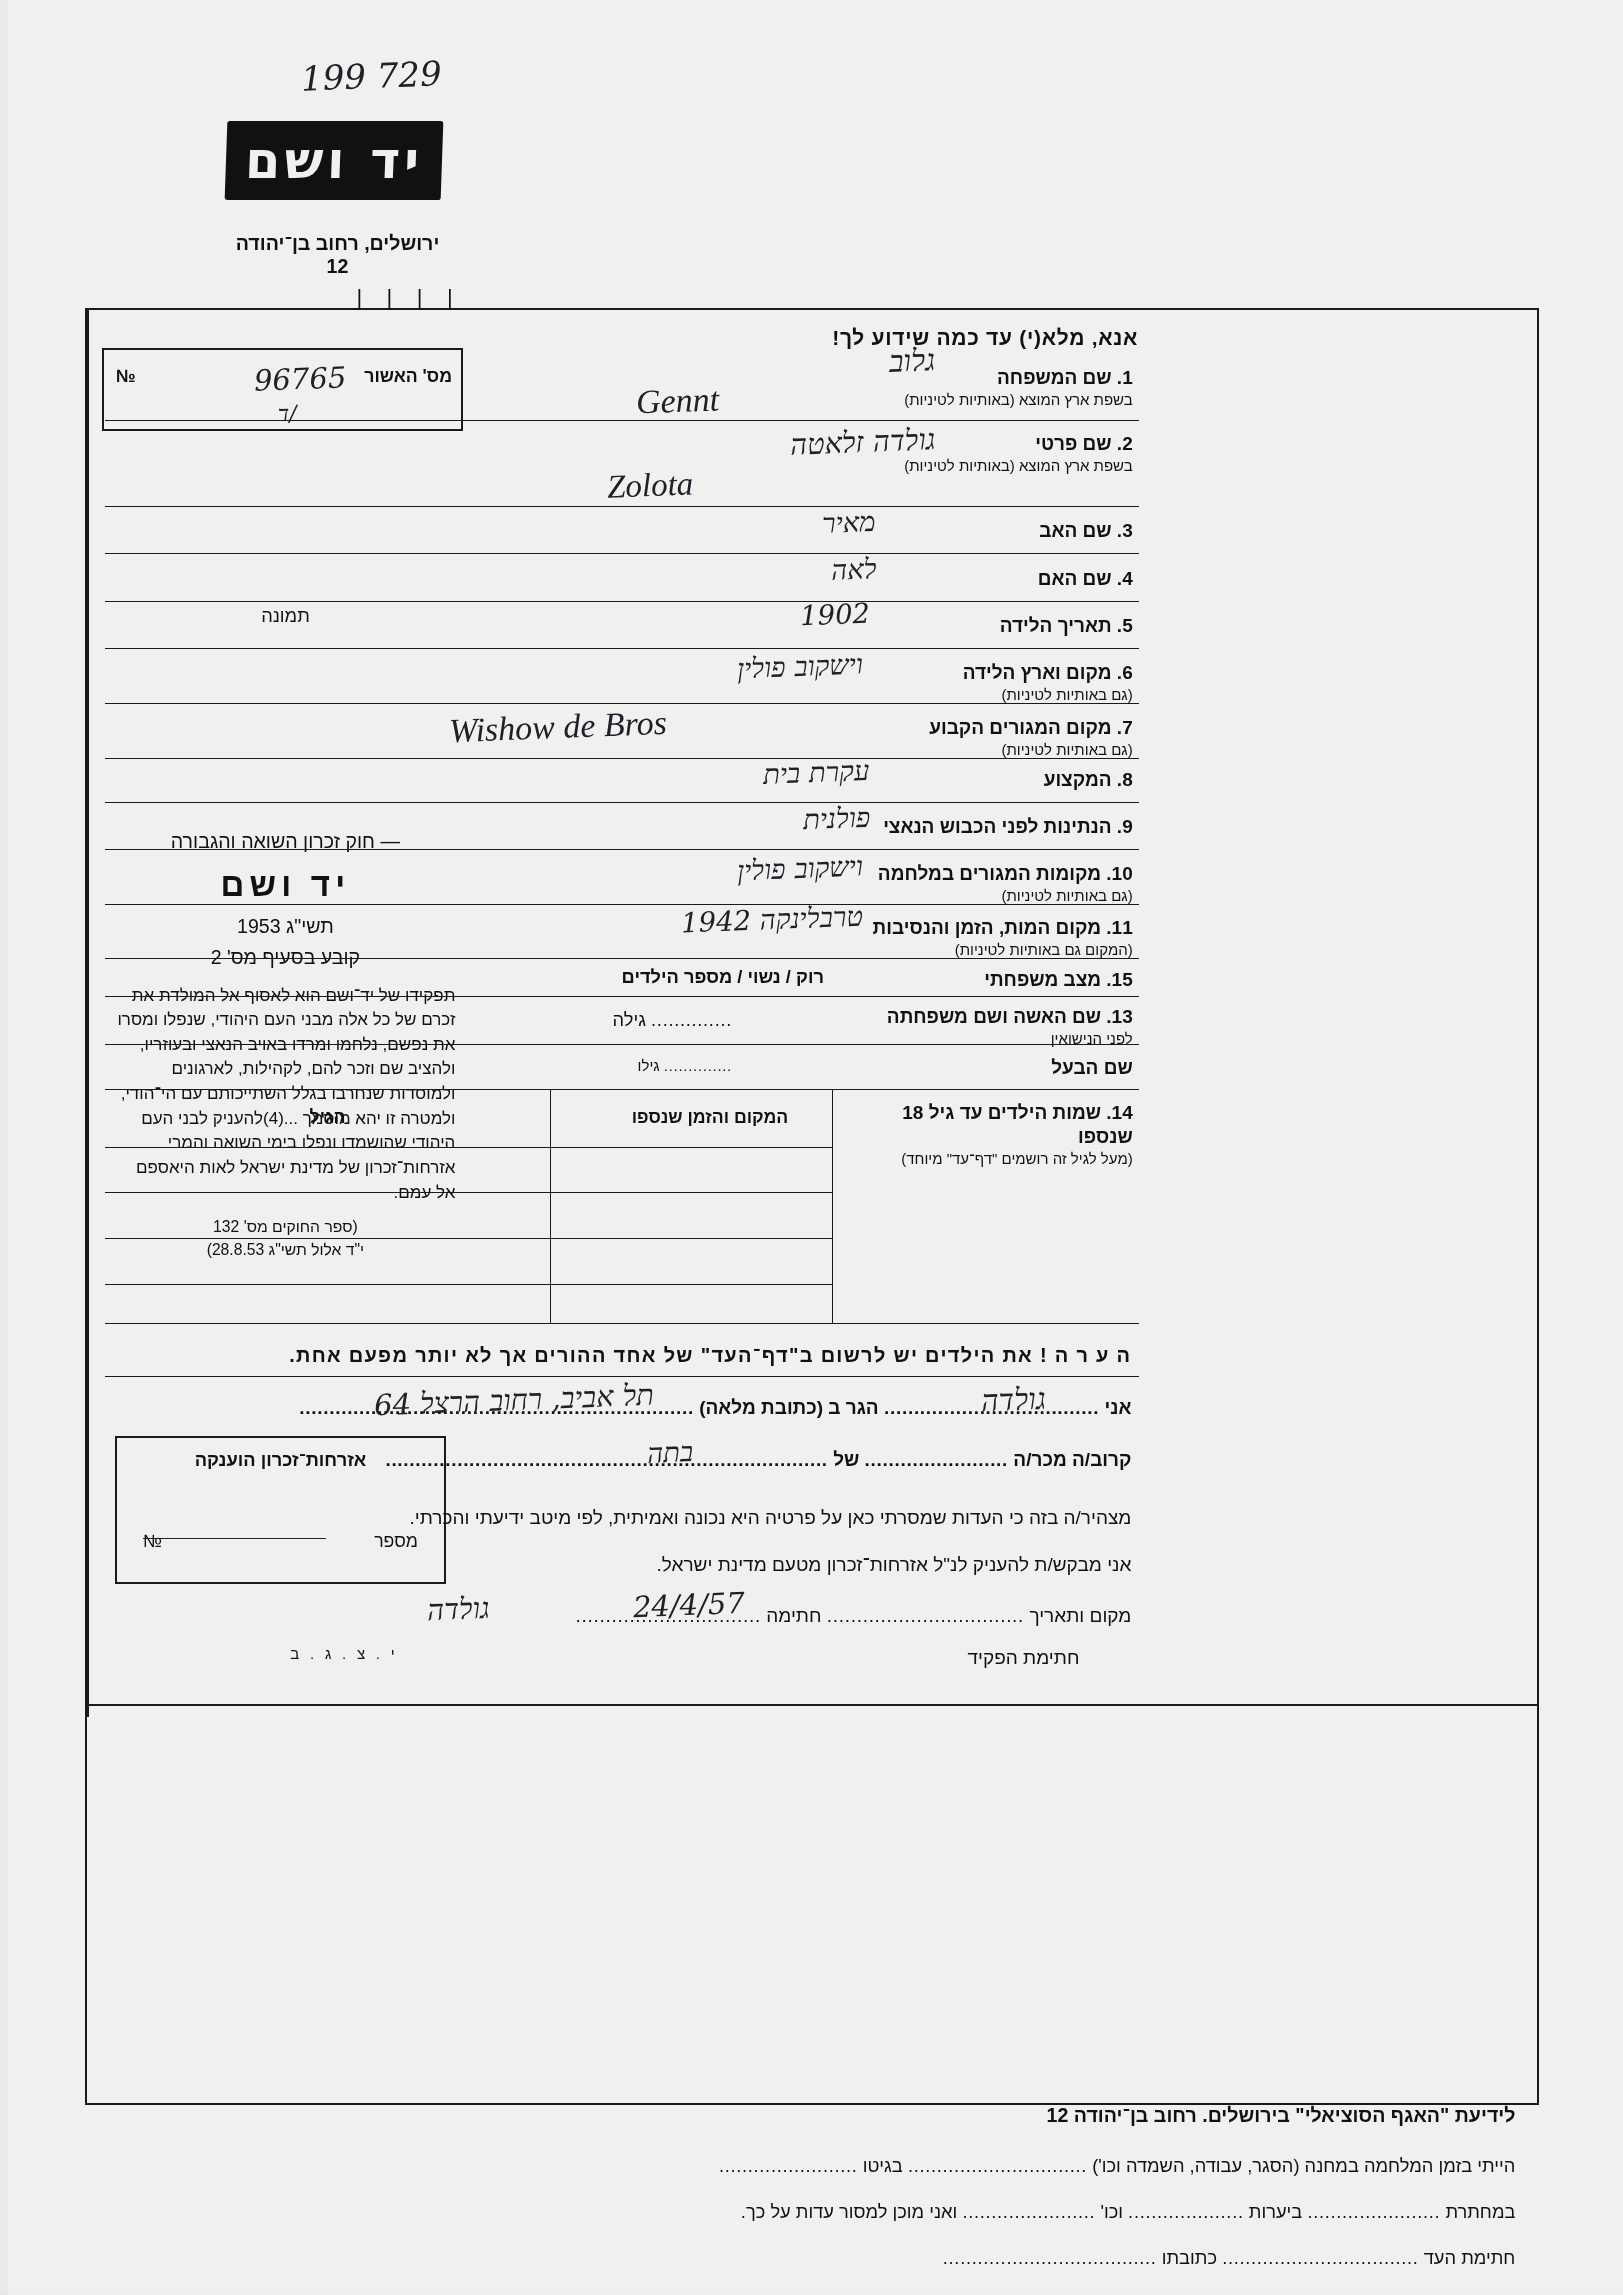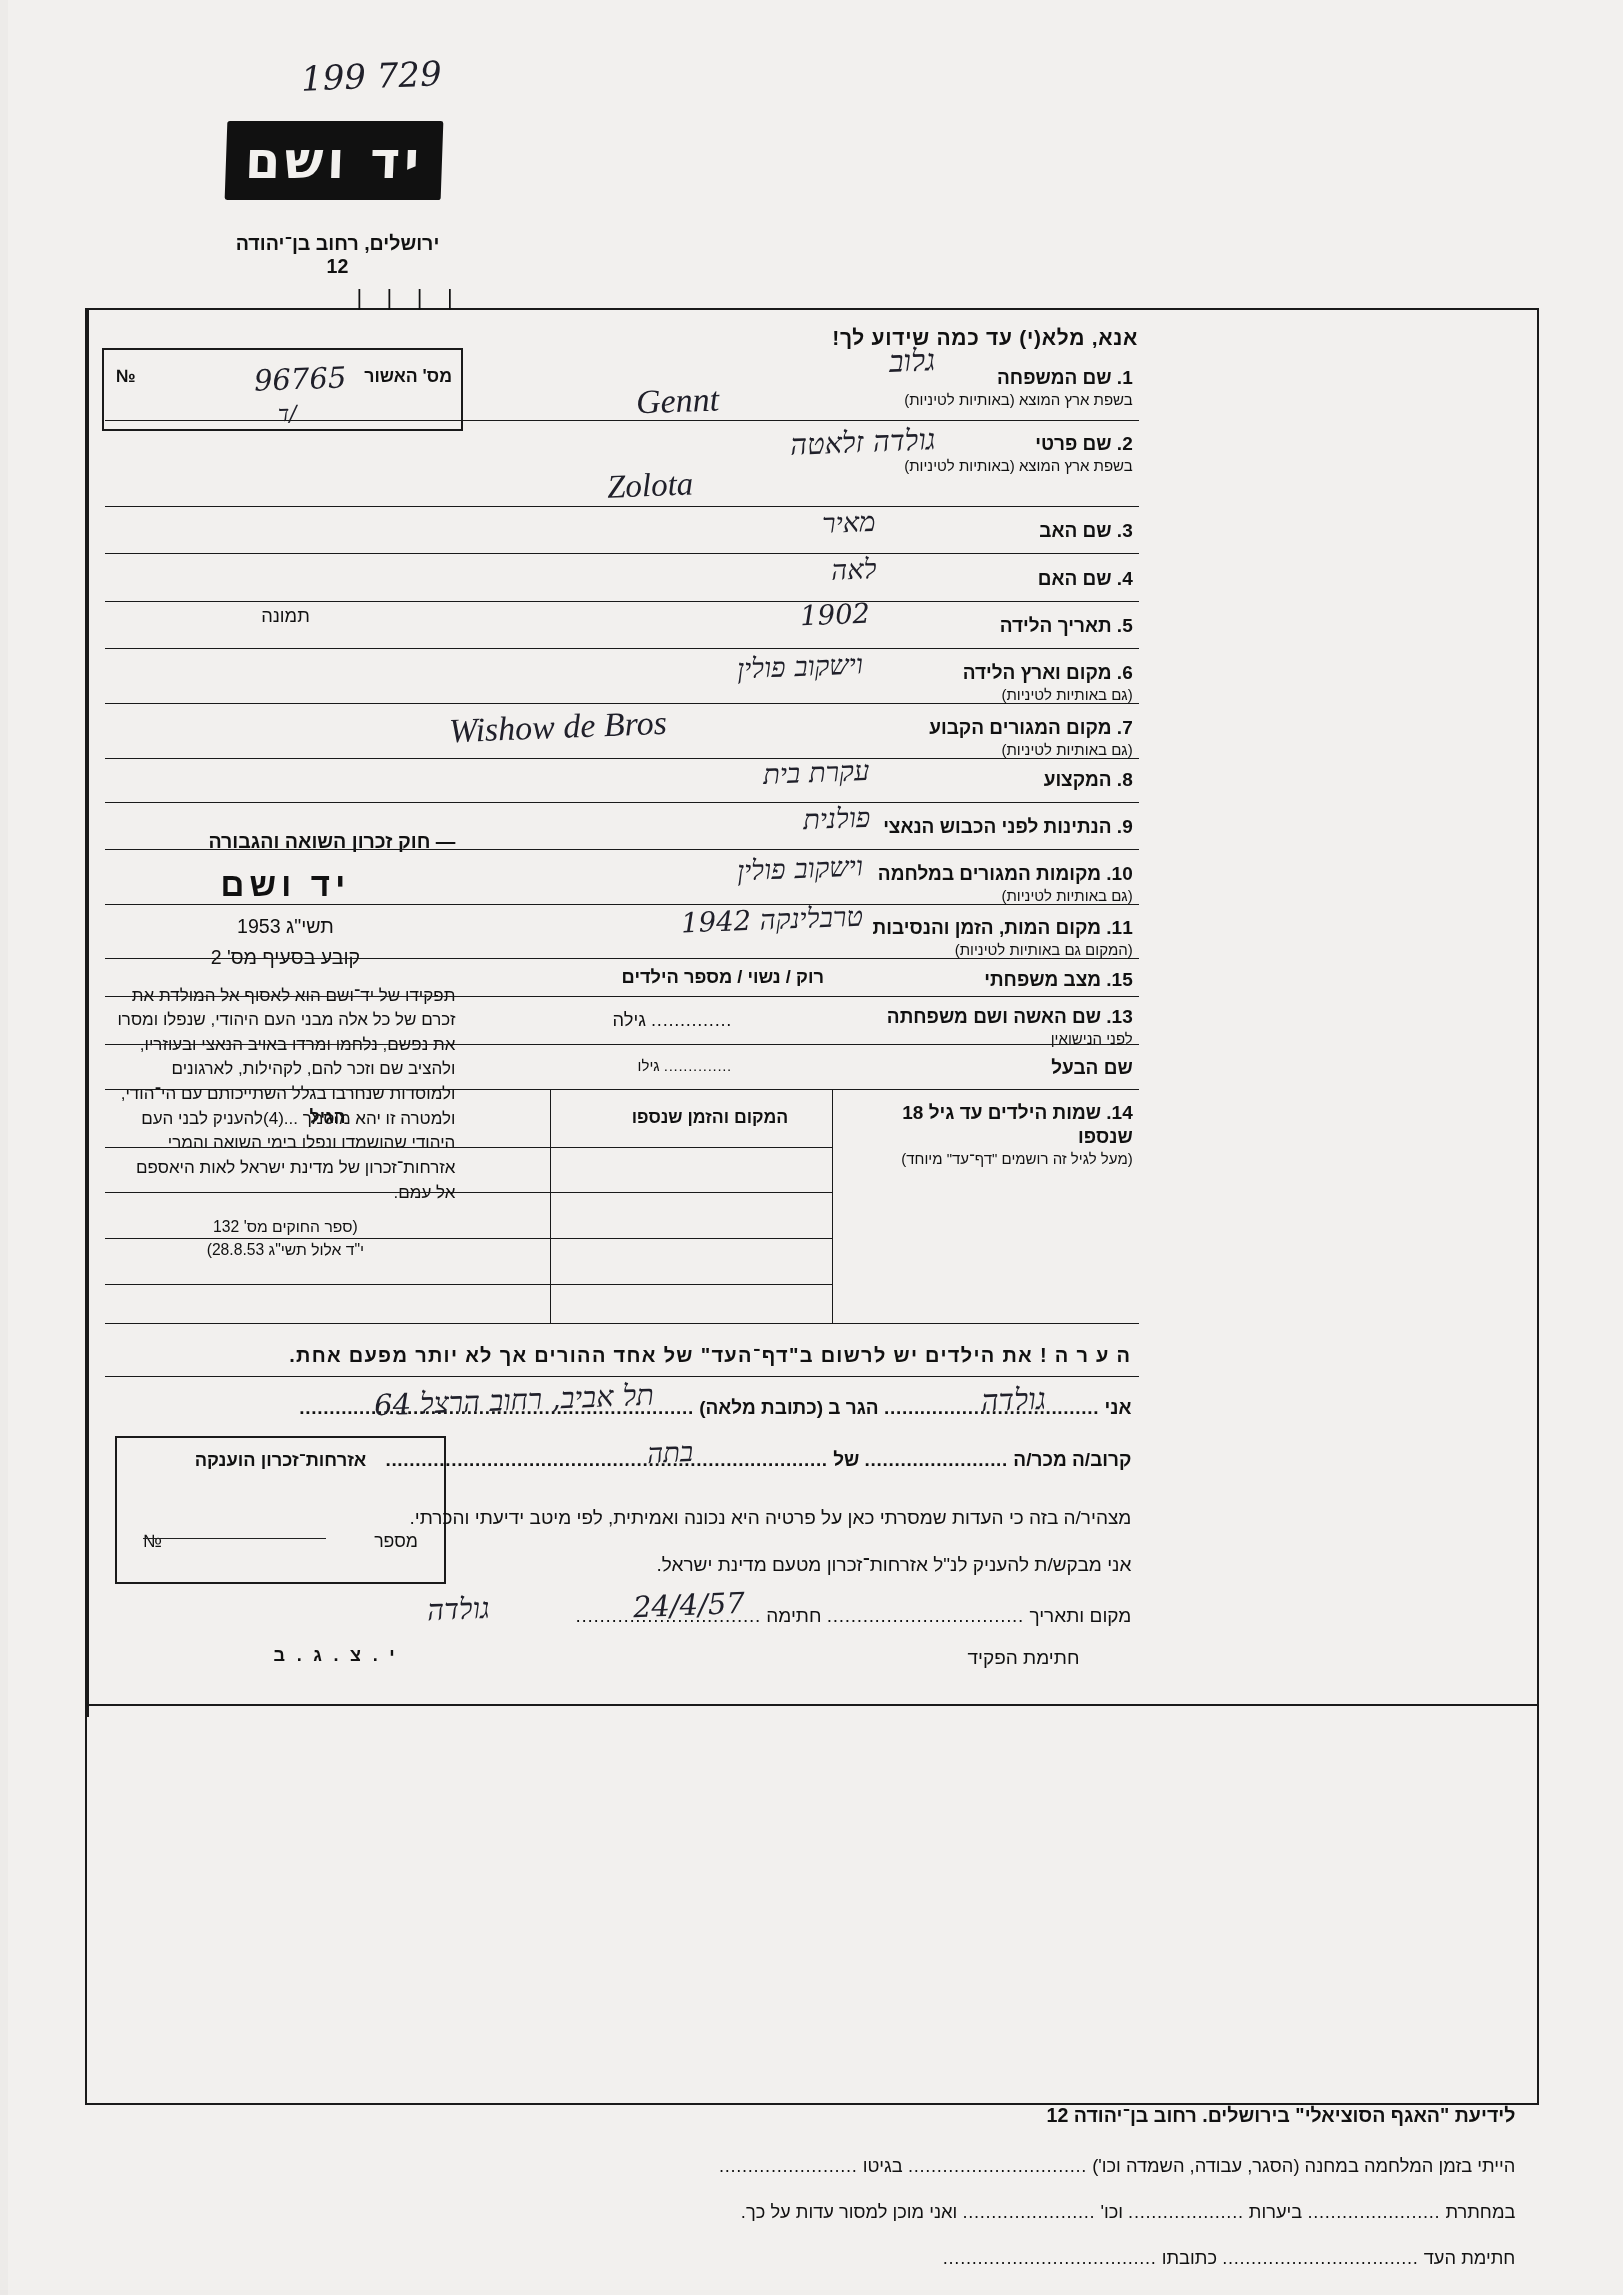--- a/index.html
+++ b/index.html
@@ -68,21 +68,21 @@
 
   .photo-box{
     position:absolute;top:131px;right:39px;width:301px;height:367px;
   }
   .photo-box .t{position:absolute;top:164px;width:100%;text-align:center;font-size:18.3px;}
 
   .lawtext{
     position:absolute;top:517px;right:19.6px;width:340px;text-align:right;
     font-size:17px;line-height:1.45;
   }
-  .lawtext .ttl{font-size:19.6px;font-weight:bold;}
+  .lawtext .ttl{font-size:19.6px;font-weight:normal;text-align:center;}
   .lawtext .yv{font-size:33px;font-weight:bold;text-align:center;letter-spacing:5.2px;margin-top:5.2px;}
   .lawtext .yr{font-size:19.6px;text-align:center;margin-top:3.9px;}
   .lawtext .sec{font-size:19.6px;text-align:center;margin-top:2.6px;margin-bottom:11.8px;}
   .lawtext p{margin:0;}
   .lawtext .src{margin-top:10.5px;font-size:15.7px;text-align:center;}
 
   .cert-box{
     position:absolute;left:26px;bottom:-367px;width:340px;height:151px;
     border:2px solid #1a1a1a;
   }
@@ -311,21 +311,21 @@
         <span>חתימה</span>
         <span class="dots">...............................</span>
       </div>
       <div class="hand abs" style="top:1278px;right:406px;font-size:29px;">24/4/57</div>
       <div class="hand abs" style="top:1282px;right:661px;font-size:29px;">גולדה</div>
 
       <div class="decl" style="top:1337px;font-weight:normal;">
         <span class="dots" style="margin-left:52px;"></span>
         <span>חתימת הפקיד</span>
       </div>
-      <div class="abs" style="top:1335px;right:753px;font-size:18px;font-weight:bold;letter-spacing:3.3px;margin-left:8px;">י . צ . ג . ב</div>
+      <div class="abs" style="top:1335px;right:753px;font-size:15px;font-weight:normal;letter-spacing:3.3px;margin-left:8px;">י . צ . ג . ב</div>
 
     </div>
 
     <div class="inner-line" style="left:0;right:0;top:1394px;height:2px;"></div>
   </div>
 
   <div class="bottom">
     <div class="t1">לידיעת "האגף הסוציאלי" בירושלים.  רחוב בן־יהודה 12</div>
     <div class="l" style="top:51px;right:19.6px;">
       <span>הייתי בזמן המלחמה במחנה (הסגר, עבודה, השמדה וכו')</span>

